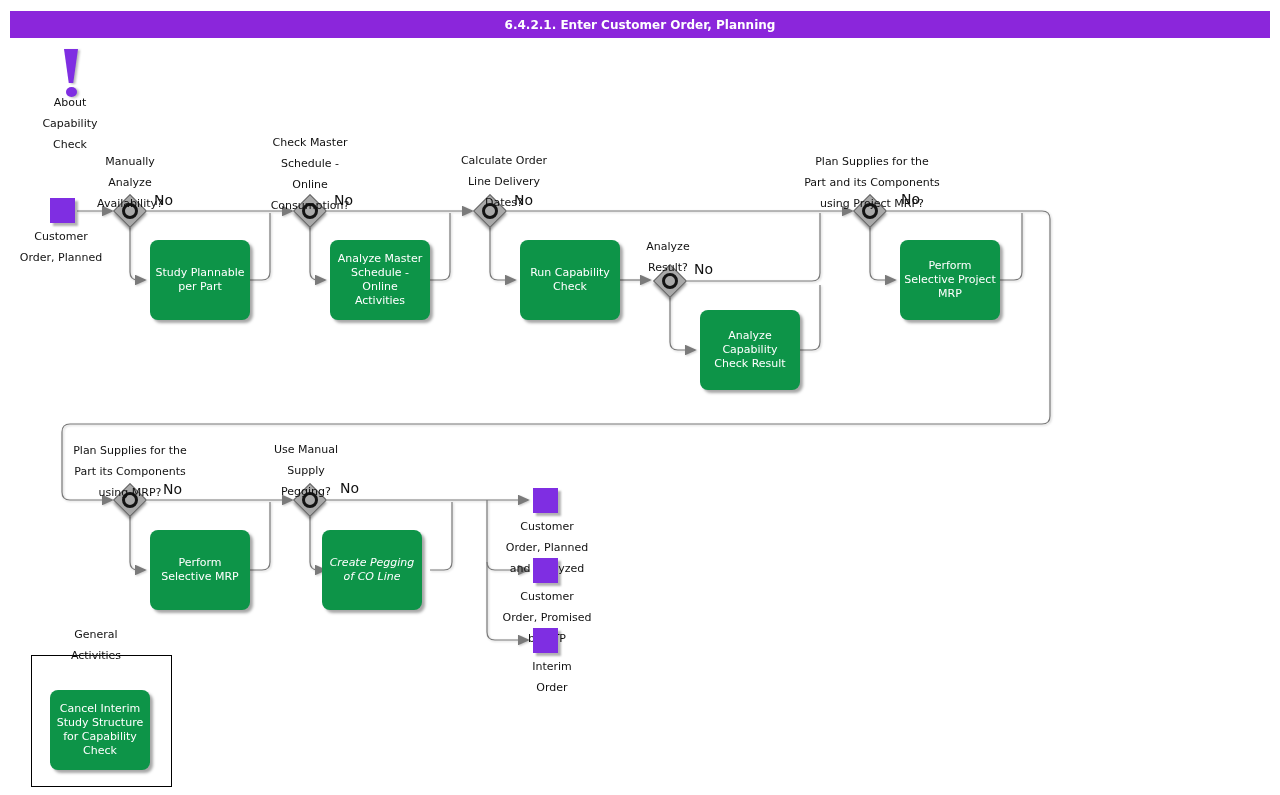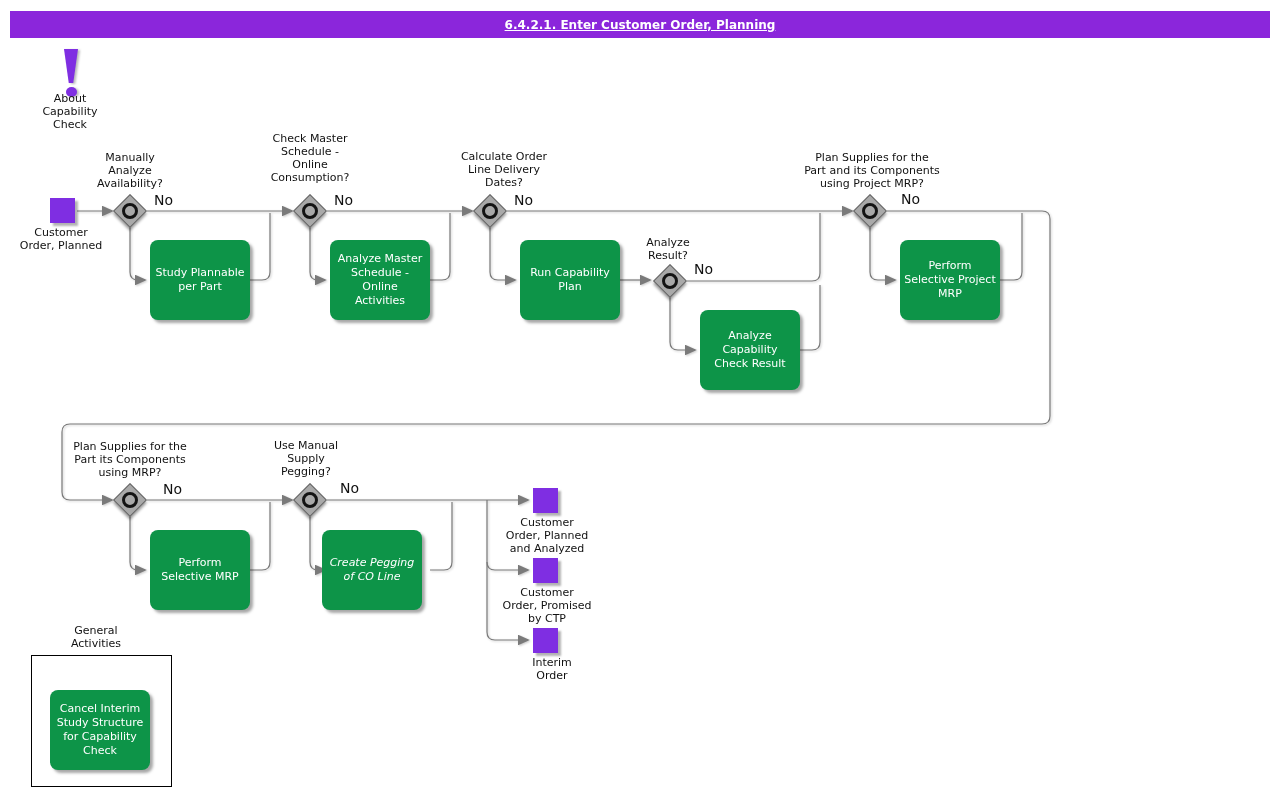--- a/index.html
+++ b/index.html
@@ -2,22 +2,22 @@
 <html style="--titlebg: #8B26DB; --purple: #7F2EE2; --green: #0D9448; --dgray: #A9A9A9; --line: #7a7a7a;"><head>
 <meta charset="utf-8">
 <style>
   :root{
     --titlebg:#8B26DB; --purple:#7F2EE2; --green:#0D9448; --dgray:#A9A9A9; --line:#7a7a7a;
   }
   html,body{margin:0;padding:0;background:#fff;}
   body{width:1280px;height:795px;font-family:"DejaVu Sans","Liberation Sans",sans-serif;}
   .canvas{position:relative;width:1280px;height:795px;background:#fff;overflow:hidden;}
   .titlebar{position:absolute;left:10px;top:11px;width:1260px;height:27px;background:var(--titlebg);
-    color:#fff;font-weight:bold;font-size:12px;display:flex;align-items:center;justify-content:center;text-decoration:underline;}
-  .lbl{position:absolute;color:#111;font-size:11px;line-height:13px;text-align:center;
+    color:#fff;font-weight:bold;font-size:12px;display:flex;align-items:center;justify-content:center;}
+  .lbl{position:absolute;color:#111;font-size:11px;line-height:21px;text-align:center;
     white-space:pre-line;transform:translateX(-50%);}
   .no-lbl{position:absolute;color:#111;font-size:14px;line-height:12px;text-align:center;}
   .task{position:absolute;width:100px;height:80px;background:var(--green);border-radius:8px;
     color:#fff;font-size:11px;line-height:14px;display:flex;align-items:center;justify-content:center;
     text-align:center;white-space:pre-line;box-shadow:3px 3px 3px rgba(0,0,0,.35);padding:1px;box-sizing:border-box;}
   .event{position:absolute;width:25px;height:25px;background:var(--purple);box-shadow:3px 3px 2px rgba(0,0,0,.3);}
   .diamond{position:absolute;width:22px;height:22px;background:var(--dgray);border:1px solid #666;
     transform:rotate(45deg);box-shadow:2px 2px 3px rgba(0,0,0,.4);}
   .ring{position:absolute;width:10px;height:10px;border:3px solid #141414;border-radius:50%;}
   .frame{position:absolute;left:31px;top:655px;width:139px;height:130px;border:1px solid #000;background:#fff;}
@@ -126,21 +126,21 @@
 Supply
 Pegging?</div>
       <div class="no-lbl" style="left: 340px; top: 482px;">No</div>
       <div class="task" style="left: 150px; top: 240px;">Study Plannable
 per Part</div>
       <div class="task" style="left: 330px; top: 240px;">Analyze Master
 Schedule -
 Online
 Activities</div>
       <div class="task" style="left: 520px; top: 240px;">Run Capability
-Plan</div>
+Check</div>
       <div class="task" style="left: 700px; top: 310px;">Analyze
 Capability
 Check Result</div>
       <div class="task" style="left: 900px; top: 240px;">Perform
 Selective Project
 MRP</div>
       <div class="task" style="left: 150px; top: 530px;">Perform
 Selective MRP</div>
       <div class="task" style="left: 322px; top: 530px; font-style: italic;">Create Pegging
 of CO Line</div>

